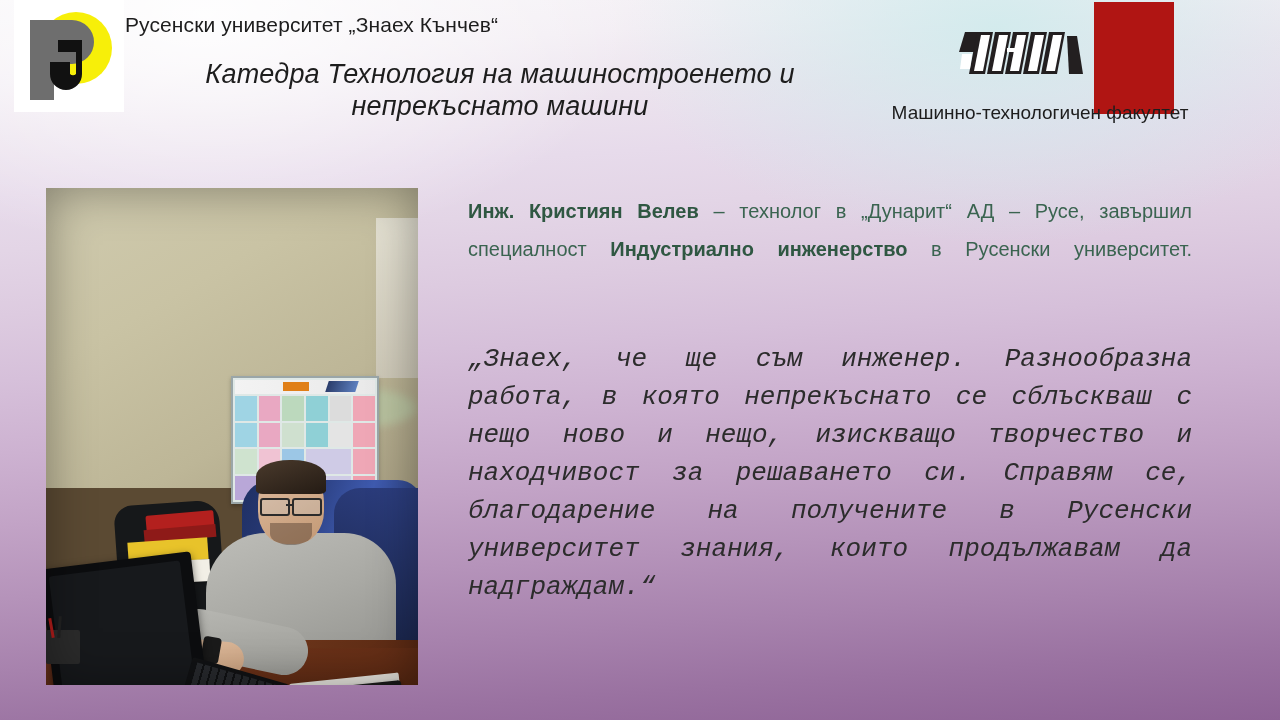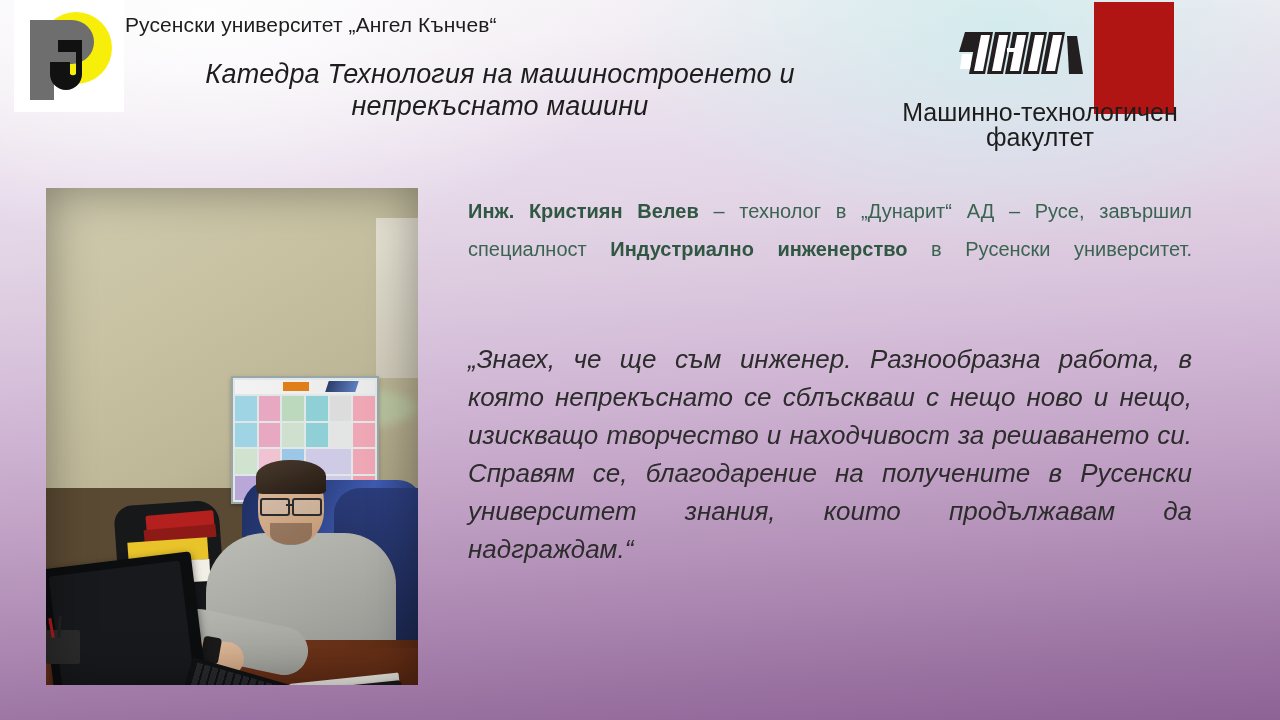--- a/index.html
+++ b/index.html
@@ -53,21 +53,21 @@
     position:absolute;left:1094px;top:2px;width:80px;height:112px;
     background:#b01513;
   }
   #mtf-mark{
     position:absolute;left:955px;top:22px;width:140px;height:62px;
   }
   #fac-name{
     position:absolute;left:890px;top:100px;width:300px;
     text-align:center;
     font-family:"Liberation Sans", sans-serif;
-    font-size:25px;line-height:25px;color:#1d1d1d;
+    font-size:19px;line-height:25px;color:#1d1d1d;
   }
 
   
   #photo{
     position:absolute;left:46px;top:188px;width:372px;height:497px;
     overflow:hidden;background:#5b4a33;
   }
   .ph{position:absolute;}
   
   #wall{left:0;top:0;width:372px;height:300px;
@@ -138,21 +138,21 @@
   
   #text-col{position:absolute;left:468px;top:192px;width:724px;}
   #lead{
     font-family:"Liberation Sans", sans-serif;
     font-size:20px;line-height:38px;color:#3a6450;
     text-align:justify;text-justify:inter-word;margin:0;
   }
   #lead b{color:#2f5742;}
   #quote{
     margin:34px 0 0 0;
-    font-family:Liberation Sans, sans-serif;
+    font-family:Liberation Mono, monospace;
     font-style:italic;font-size:26px;line-height:38px;color:#2c2c2c;
     text-align:justify;text-justify:inter-word;
   }
   #lead:after,#quote:after{content:"";display:inline-block;width:100%;}
 </style>
 </head>
 <body>
 
 <div id="slide">
 
@@ -161,21 +161,21 @@
     <div id="ru-logo">
       <svg width="110" height="112" viewBox="0 0 110 112">
         <circle cx="62" cy="48" r="36" fill="#f7ef09"></circle>
         <path d="M16 20 H58 A22 22 0 0 1 58 64 H40 V100 H16 Z" fill="#6e6e6e"></path>
         <path d="M28 30 H54 A12 12 0 0 1 54 54 H28 Z" fill="#ffffff" opacity="0"></path>
         <rect x="16" y="20" width="22" height="80" fill="#6e6e6e"></rect>
         <path d="M44 40 H68 V74 A16 16 0 0 1 36 74 V62 H56 V74 A4 4 0 0 0 62 74 V52 H44 Z" fill="#111111"></path>
       </svg>
     </div>
 
-    <div id="uni-name">Русенски университет „Ангел Кънчев“</div>
+    <div id="uni-name">Русенски университет „Знаех Кънчев“</div>
     <div id="dept-name">Катедра Технология на машиностроенето и непрекъснато машини</div>
 
     <div id="red-block"></div>
 
     <div id="mtf-mark">
       <svg width="140" height="62" viewBox="0 0 140 62">
         <g fill="#231f20">
           <path d="M4 30 h18 l6 -20 h-18 z"></path>
           <path d="M22 10 h16 l-8 42 h-16 z"></path>
           <path d="M40 10 h16 l-8 42 h-16 z"></path>

